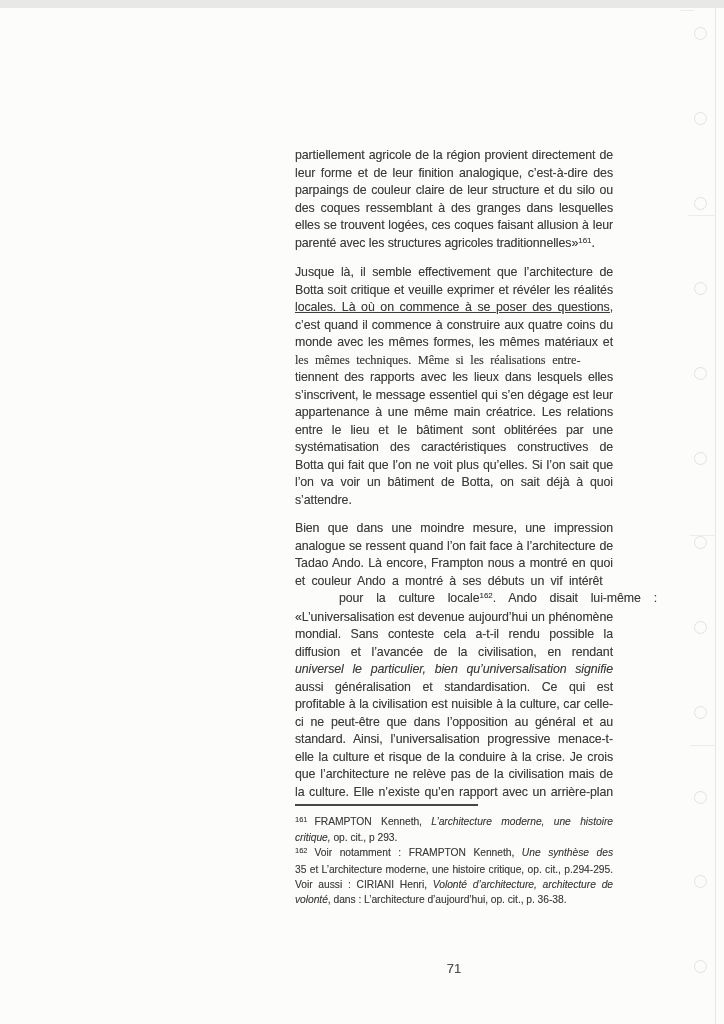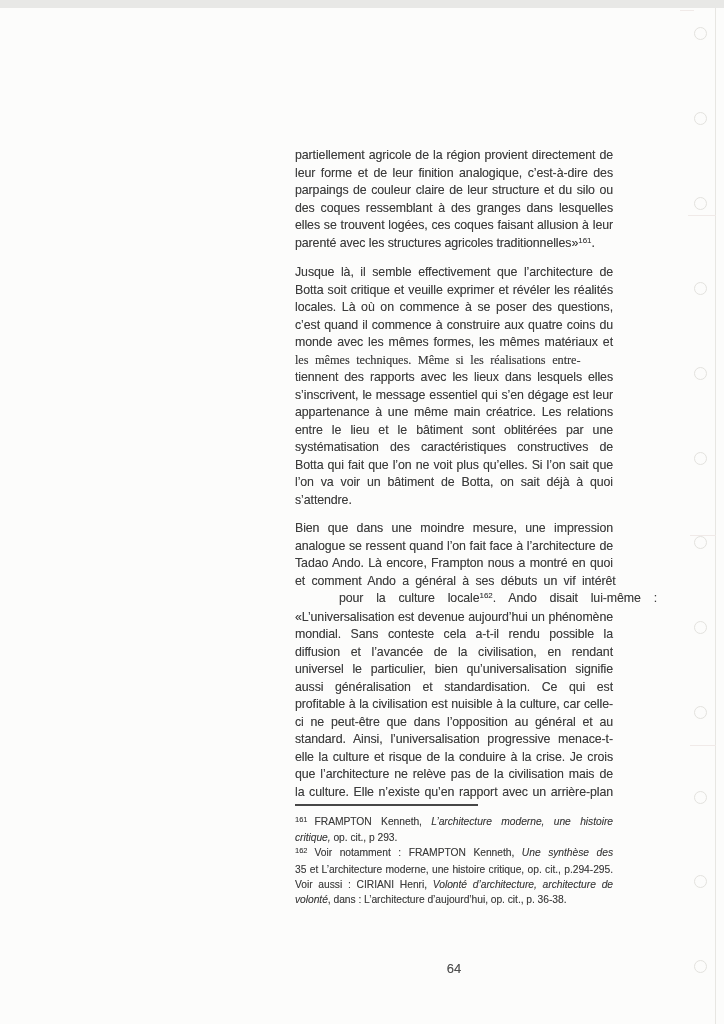--- a/index.html
+++ b/index.html
@@ -44,43 +44,43 @@
         <div class="line" style="word-spacing: 0.714286px;"><span><span class="">partiellement agricole de la région provient directement de</span></span></div>
         <div class="line" style="word-spacing: 2.26172px;"><span><span class="">leur forme et de leur finition analogique, c’est-à-dire des</span></span></div>
         <div class="line" style="word-spacing: 1.1875px;"><span><span class="">parpaings de couleur claire de leur structure et du silo ou</span></span></div>
         <div class="line" style="word-spacing: 2.57812px;"><span><span class="">des coques ressemblant à des granges dans lesquelles</span></span></div>
         <div class="line" style="word-spacing: 0.489583px;"><span><span class="">elles se trouvent logées, ces coques faisant allusion à leur</span></span></div>
         <div class="line" style="word-spacing: normal;"><span><span class="">parenté avec les structures agricoles traditionnelles»</span><span class="sup">161</span><span class="">.</span></span></div>
       </div>
       <div class="para">
         <div class="line" style="word-spacing: 3.26339px;"><span><span class="">Jusque là, il semble effectivement que l’architecture de</span></span></div>
         <div class="line" style="word-spacing: 0.833333px;"><span><span class="">Botta soit critique et veuille exprimer et révéler les réalités</span></span></div>
-        <div class="line" style="word-spacing: 2.3125px;"><span><span class="">locales. Là où on commence à se poser des questions,</span></span></div>
+        <div class="line" style="word-spacing: 2.3125px; text-decoration: underline;"><span><span class="">locales. Là où on commence à se poser des questions,</span></span></div>
         <div class="line" style="word-spacing: 0.829861px;"><span><span class="">c’est quand il commence à construire aux quatre coins du</span></span></div>
         <div class="line" style="word-spacing: 1.56641px;"><span><span class="">monde avec les mêmes formes, les mêmes matériaux et</span></span></div>
         <div class="line" style="word-spacing: 3.58705px; font-family: Liberation Serif, serif;"><span><span class="">les mêmes techniques. Même si les réalisations entre-</span></span></div>
         <div class="line" style="word-spacing: 2.65234px; text-align: right;"><span><span class="">tiennent des rapports avec les lieux dans lesquels elles</span></span></div>
         <div class="line" style="word-spacing: 0.625px;"><span><span class="">s’inscrivent, le message essentiel qui s’en dégage est leur</span></span></div>
         <div class="line" style="word-spacing: 2.39955px;"><span><span class="">appartenance à une même main créatrice. Les relations</span></span></div>
         <div class="line" style="word-spacing: 5.75694px;"><span><span class="">entre le lieu et le bâtiment sont oblitérées par une</span></span></div>
         <div class="line" style="word-spacing: 7.82422px;"><span><span class="">systématisation des caractéristiques constructives de</span></span></div>
         <div class="line" style="word-spacing: 0.792969px;"><span><span class="">Botta qui fait que l’on ne voit plus qu’elles. Si l’on sait que</span></span></div>
         <div class="line" style="word-spacing: 3.53835px;"><span><span class="">l’on va voir un bâtiment de Botta, on sait déjà à quoi</span></span></div>
         <div class="line" style="word-spacing: normal;"><span><span class="">s’attendre.</span></span></div>
       </div>
       <div class="para">
         <div class="line" style="word-spacing: 5.08259px;"><span><span class="">Bien que dans une moindre mesure, une impression</span></span></div>
         <div class="line" style="word-spacing: 0.409722px;"><span><span class="">analogue se ressent quand l’on fait face à l’architecture de</span></span></div>
         <div class="line" style="word-spacing: 1.02083px;"><span><span class="">Tadao Ando. Là encore, Frampton nous a montré en quoi</span></span></div>
-        <div class="line" style="word-spacing: 2.97812px;"><span><span class="">et comment Ando a général à ses débuts un vif intérêt</span></span></div>
+        <div class="line" style="word-spacing: 2.97812px;"><span><span class="">et couleur Ando a montré à ses débuts un vif intérêt</span></span></div>
         <div class="line" style="word-spacing: 9.4442px; padding-left: 44px;"><span><span class="">pour la culture locale</span><span class="sup">162</span><span class="">. Ando disait lui-même :</span></span></div>
         <div class="line" style="word-spacing: 0.240625px;"><span><span class="">«L’universalisation est devenue aujourd’hui un phénomène</span></span></div>
         <div class="line" style="word-spacing: 6.22321px;"><span><span class="">mondial. Sans conteste cela a-t-il rendu possible la</span></span></div>
         <div class="line" style="word-spacing: 7.34821px;"><span><span class="">diffusion et l’avancée de la civilisation, en rendant</span></span></div>
-        <div class="line" style="word-spacing: 5.40937px;"><span><span class="">universel le particulier, bien qu’universalisation signifie</span></span></div>
+        <div class="line" style="word-spacing: 5.40937px; font-style: italic;"><span><span class="">universel le particulier, bien qu’universalisation signifie</span></span></div>
         <div class="line" style="word-spacing: 8.27344px;"><span><span class="">aussi généralisation et standardisation. Ce qui est</span></span></div>
         <div class="line" style="word-spacing: 0.365625px;"><span><span class="">profitable à la civilisation est nuisible à la culture, car celle-</span></span></div>
         <div class="line" style="word-spacing: 3.47917px;"><span><span class="">ci ne peut-être que dans l’opposition au général et au</span></span></div>
         <div class="line" style="word-spacing: 4.47656px;"><span><span class="">standard. Ainsi, l’universalisation progressive menace-t-</span></span></div>
         <div class="line" style="word-spacing: 1.35286px;"><span><span class="">elle la culture et risque de la conduire à la crise. Je crois</span></span></div>
         <div class="line" style="word-spacing: 1.62847px;"><span><span class="">que l’architecture ne relève pas de la civilisation mais de</span></span></div>
         <div class="line" style="word-spacing: 1.32617px;"><span><span class="">la culture. Elle n’existe qu’en rapport avec un arrière-plan</span></span></div>
       </div>
     </div>
   <div class="fn-rule"></div>
@@ -89,21 +89,21 @@
         <div class="line" style="word-spacing: 6.5875px;"><span><span class="sup marker">161</span><span class="">FRAMPTON Kenneth, </span><span class="it">L’architecture moderne, une histoire</span></span></div>
         <div class="line" style="word-spacing: normal;"><span><span class="it">critique,</span><span class=""> op. cit., p 293.</span></span></div>
       </div>
       <div>
         <div class="line" style="word-spacing: 4.76562px;"><span><span class="sup marker">162</span><span class="">Voir notamment : FRAMPTON Kenneth, </span><span class="it">Une synthèse des</span></span></div>
         <div class="line" style="word-spacing: 0.567708px;"><span><span class="">35 et L’architecture moderne, une histoire critique, op. cit., p.294-295.</span></span></div>
         <div class="line" style="word-spacing: 3.01367px;"><span><span class="">Voir aussi : CIRIANI Henri, </span><span class="it">Volonté d’architecture, architecture de</span></span></div>
         <div class="line" style="word-spacing: normal;"><span><span class="it">volonté</span><span class="">, dans : L’architecture d’aujourd’hui, op. cit., p. 36-38.</span></span></div>
       </div>
     </div>
-  <div class="page-number">64</div>
+  <div class="page-number">71</div>
   <div id="binding">
       <div class="ring" style="left: 694px; top: 18.5px;"></div>
       <div class="ring" style="left: 694px; top: 103.5px;"></div>
       <div class="ring" style="left: 694px; top: 188.5px;"></div>
       <div class="ring" style="left: 694px; top: 273.5px;"></div>
       <div class="ring" style="left: 694px; top: 358.5px;"></div>
       <div class="ring" style="left: 694px; top: 443.5px;"></div>
       <div class="ring" style="left: 694px; top: 527.5px;"></div>
       <div class="ring" style="left: 694px; top: 612.5px;"></div>
       <div class="ring" style="left: 694px; top: 697.5px;"></div>

